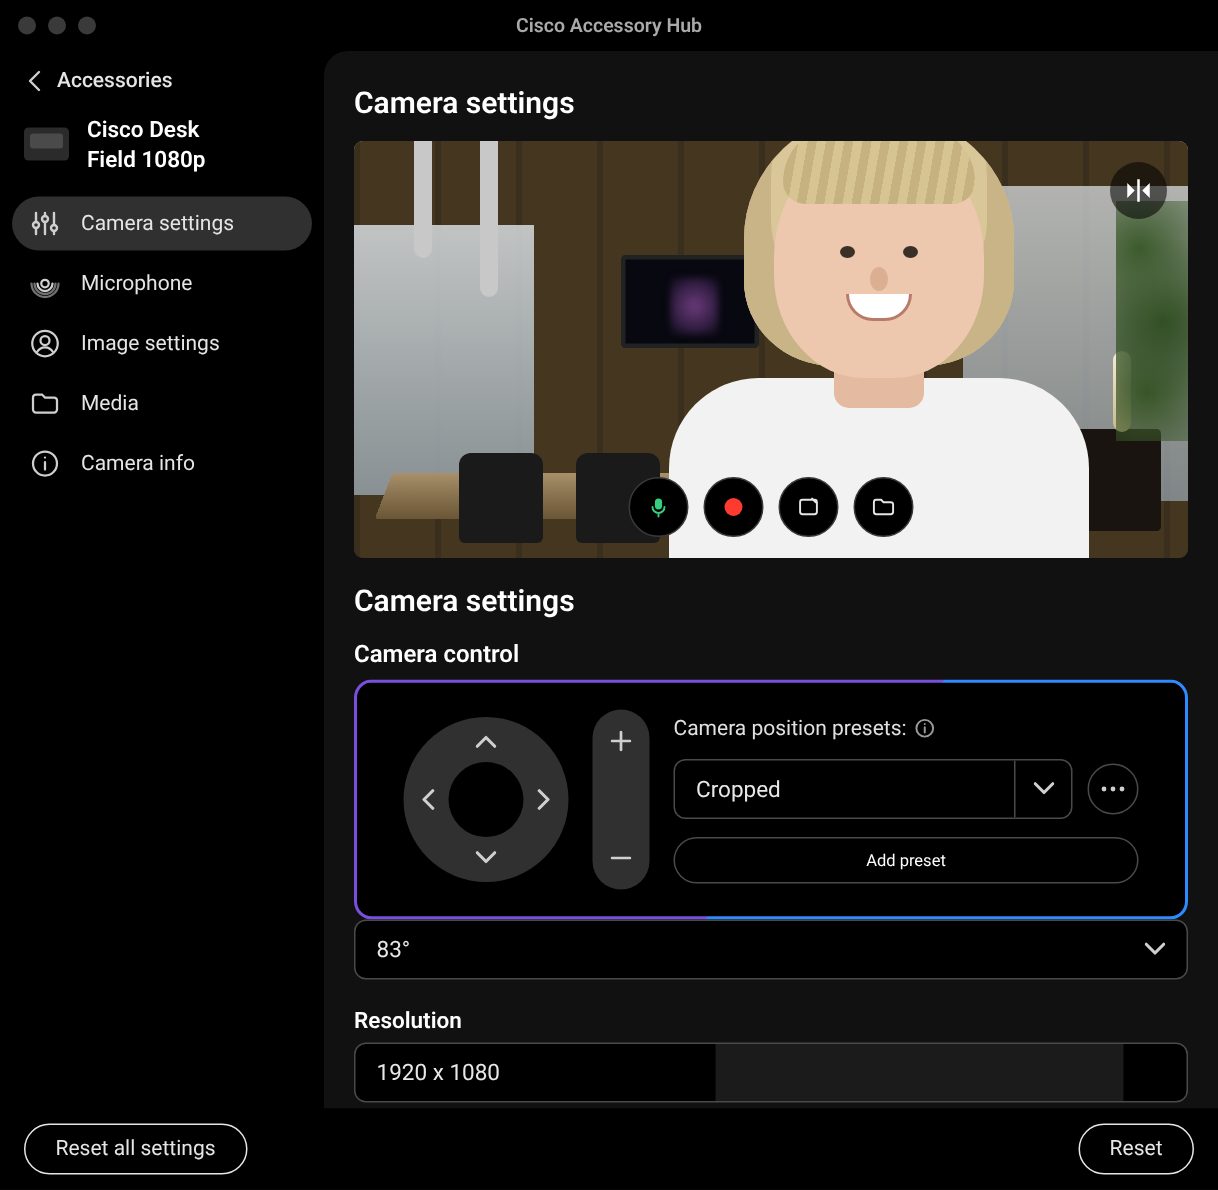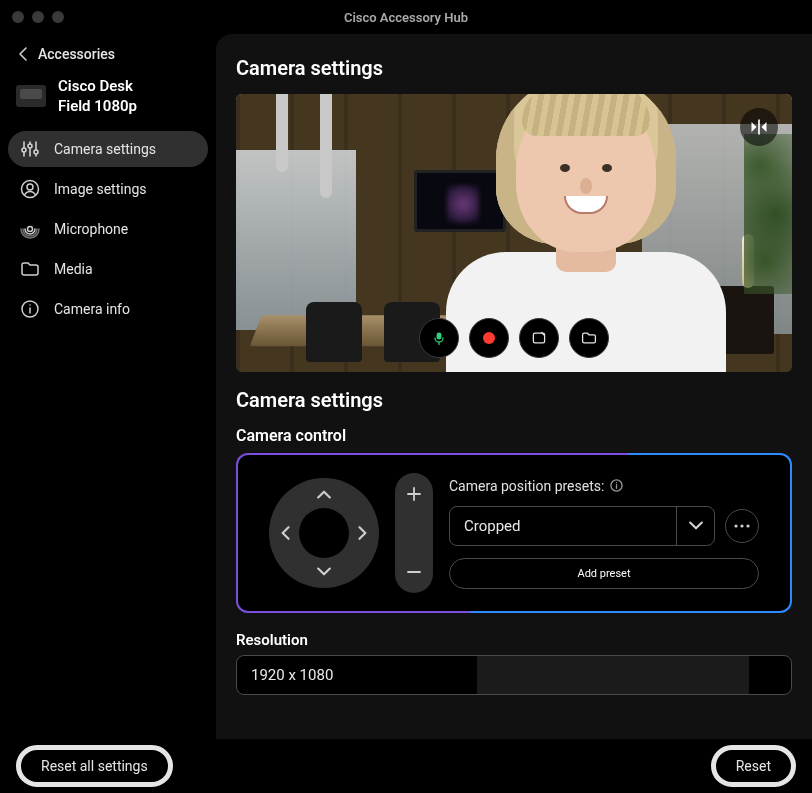--- a/index.html
+++ b/index.html
@@ -82,21 +82,21 @@
   .iconbtn{width:34px;height:34px;border:1px solid #4a4a4a;border-radius:50%;display:flex;align-items:center;justify-content:center;cursor:pointer;color:#cfcfcf;}
   .add-preset-btn{border:1px solid #4a4a4a;border-radius:22px;padding:8px;text-align:center;font-size:11px;color:#fff;cursor:pointer;}
   .field-label{font-size:15px;font-weight:600;color:#fff;margin-top:18px;margin-bottom:6px;}
   .dropdown{display:flex;align-items:center;justify-content:space-between;border:1px solid #4a4a4a;border-radius:8px;background:#000;cursor:pointer;}
   .dropdown .value{padding:10px 14px;font-size:15px;color:#e8e8e8;}
   .dropdown .caret{width:42px;display:flex;align-items:center;justify-content:center;}
   .dropdown.split{position:relative;}
   .dropdown.split::before{content:"";position:absolute;left:240px;top:0;bottom:0;right:42px;background:#1b1b1b;}
   .dropdown.split .value{position:relative;z-index:1;}
   .footer{position:absolute;left:0;right:0;bottom:0;height:54px;display:flex;align-items:center;justify-content:space-between;padding:0 16px;background:#000;}
-  .btn{border:5px solid #e5e5e5;background:transparent;color:#e5e5e5;border-radius:22px;padding:8px 20px;font-size:14px;cursor:pointer;}
+  .btn{border:1px solid #e5e5e5;background:transparent;color:#e5e5e5;border-radius:22px;padding:8px 20px;font-size:14px;cursor:pointer;}
   svg{display:block;}
 </style>
 </head>
 <body>
 
 <div class="window-chrome">
   <div class="traffic-lights">
     <div class="tl"></div>
     <div class="tl"></div>
     <div class="tl"></div>
@@ -128,37 +128,37 @@
               <path d="M4 3v6M4 13v4M10 3v2M10 9v8M16 3v8M16 15v2"></path>
               <circle cx="4" cy="11" r="2"></circle>
               <circle cx="10" cy="7" r="2"></circle>
               <circle cx="16" cy="13" r="2"></circle>
             </svg>
         </span>
         <span class="label">Camera settings</span>
       </div>
       <div class="nav-item">
         <span class="icon">
+          <svg viewBox="0 0 20 20" width="20" height="20" fill="none" stroke="#cfcfcf" stroke-width="1.5" stroke-linecap="round">
+              <circle cx="10" cy="10" r="2.5"></circle>
+              <path d="M3 10c0 3.9 3.1 7 7 7s7-3.1 7-7M1 10c0 5 4 9 9 9s9-4 9-9" opacity=".55"></path>
+              <path d="M5 10a5 5 0 0 0 10 0"></path>
+            </svg>
+        </span>
+        <span class="label">Microphone</span>
+      </div>
+      <div class="nav-item">
+        <span class="icon">
           <svg viewBox="0 0 20 20" width="20" height="20" fill="none" stroke="#cfcfcf" stroke-width="1.5">
               <circle cx="10" cy="10" r="8.5"></circle>
               <circle cx="10" cy="8" r="3"></circle>
               <path d="M4.5 16c1.2-2.2 3.2-3.5 5.5-3.5s4.3 1.3 5.5 3.5"></path>
             </svg>
         </span>
         <span class="label">Image settings</span>
-      </div>
-      <div class="nav-item">
-        <span class="icon">
-          <svg viewBox="0 0 20 20" width="20" height="20" fill="none" stroke="#cfcfcf" stroke-width="1.5" stroke-linecap="round">
-              <circle cx="10" cy="10" r="2.5"></circle>
-              <path d="M3 10c0 3.9 3.1 7 7 7s7-3.1 7-7M1 10c0 5 4 9 9 9s9-4 9-9" opacity=".55"></path>
-              <path d="M5 10a5 5 0 0 0 10 0"></path>
-            </svg>
-        </span>
-        <span class="label">Microphone</span>
       </div>
       <div class="nav-item">
         <span class="icon">
           <svg viewBox="0 0 20 20" width="20" height="20" fill="none" stroke="#cfcfcf" stroke-width="1.5">
               <path d="M2 6a2 2 0 0 1 2-2h4l2 2h6a2 2 0 0 1 2 2v6a2 2 0 0 1-2 2H4a2 2 0 0 1-2-2z"></path>
             </svg>
         </span>
         <span class="label">Media</span>
       </div>
       <div class="nav-item">
@@ -293,20 +293,28 @@
                 <circle cx="2" cy="2" r="1.6" fill="#cfcfcf"></circle>
                 <circle cx="8" cy="2" r="1.6" fill="#cfcfcf"></circle>
                 <circle cx="14" cy="2" r="1.6" fill="#cfcfcf"></circle>
               </svg>
           </div>
         </div>
         <div class="add-preset-btn">Add preset</div>
       </div>
     </div>
 
+    <div class="dropdown">
+      <div class="value">83°</div>
+      <div class="caret">
+          <svg viewBox="0 0 12 8" width="14" height="10">
+            <path d="M1 1l5 5 5-5" fill="none" stroke="#cfcfcf" stroke-width="1.8" stroke-linecap="round" stroke-linejoin="round"></path>
+          </svg>
+        </div>
+    </div>
 
     <div class="field-label">Resolution</div>
     <div class="dropdown split">
       <div class="value">1920 x 1080</div>
 
     </div>
   </main>
 </div>
 
 <div class="footer">

